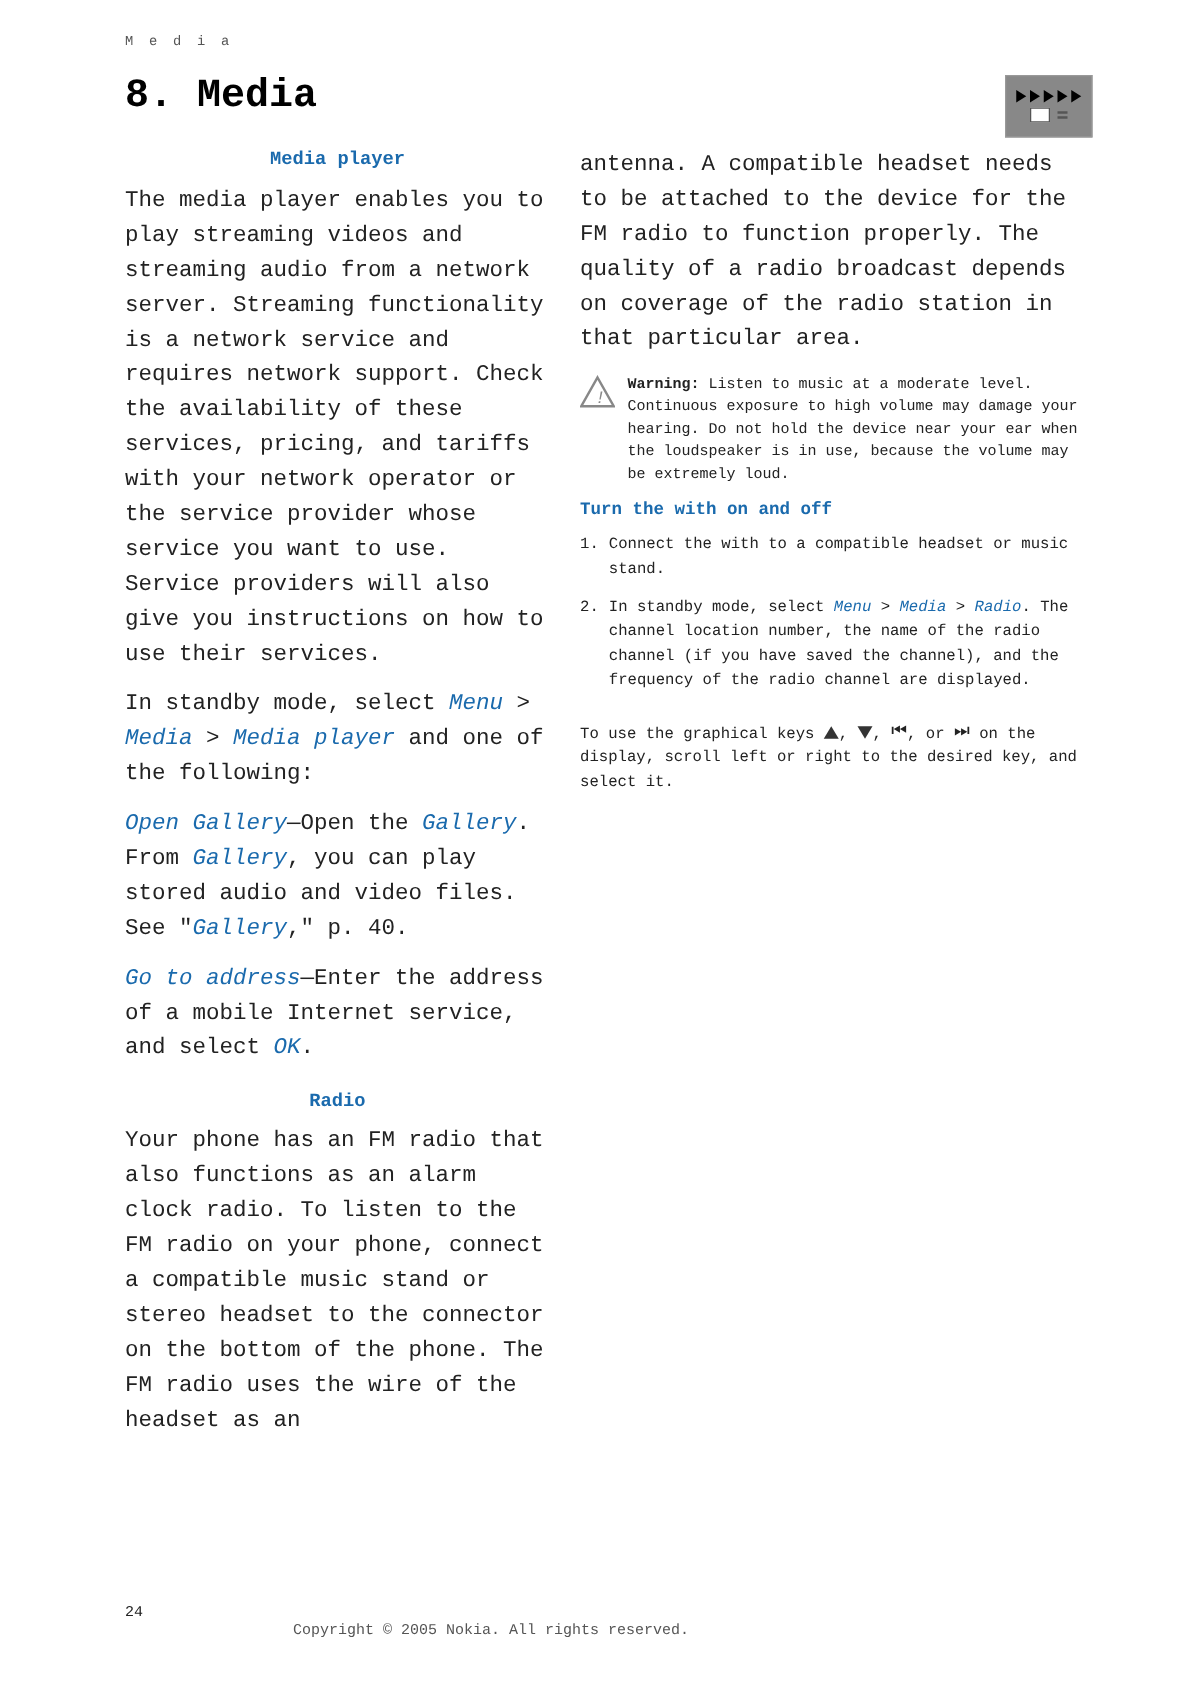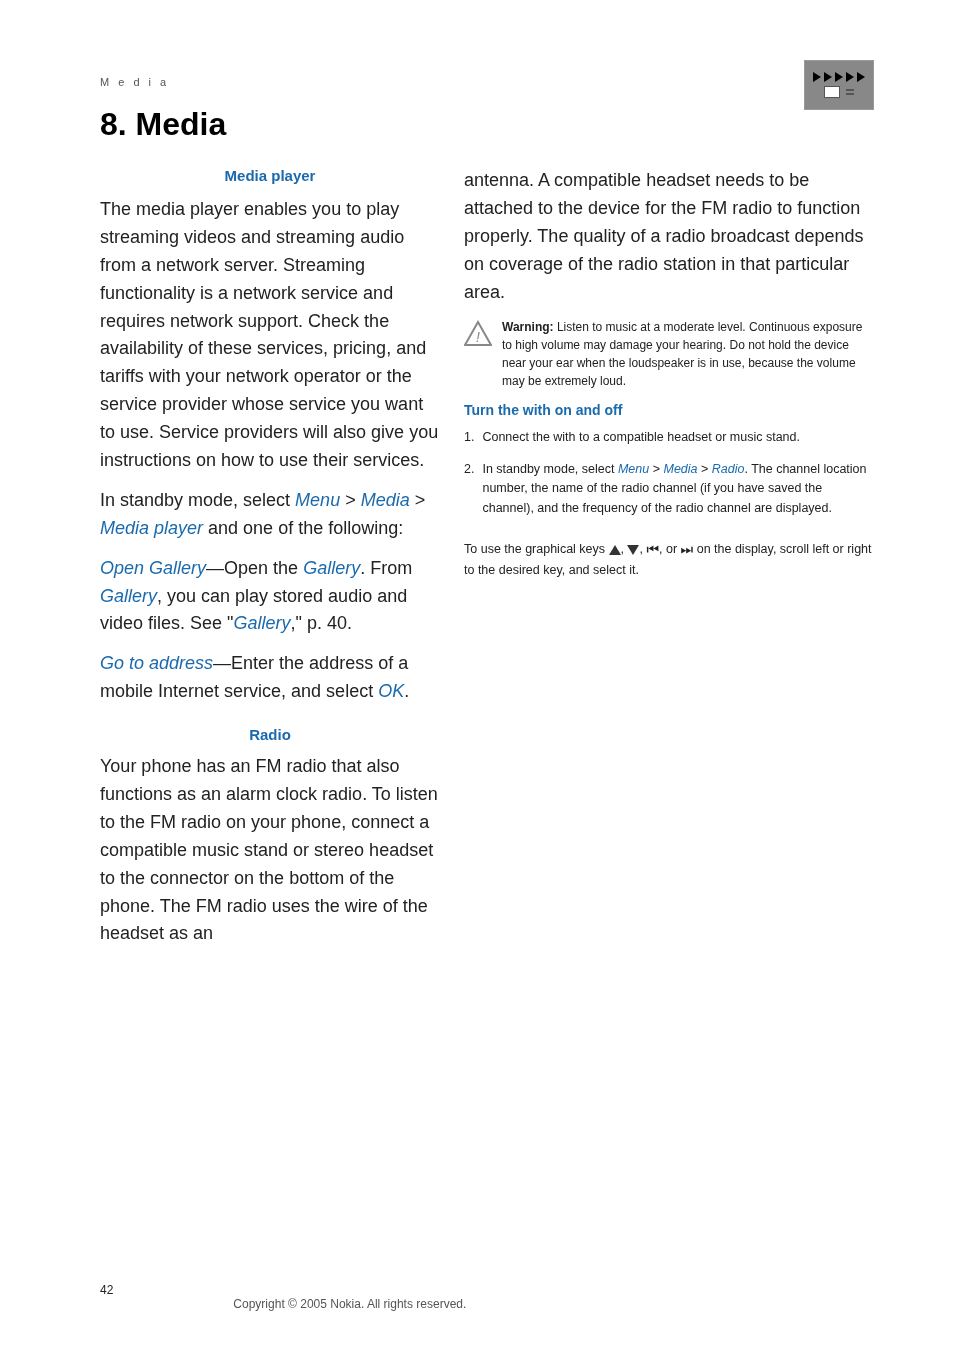--- a/index.html
+++ b/index.html
@@ -9,22 +9,23 @@
       min-height: 1351px;
       background: #ffffff;
       font-family: Arial, Helvetica, sans-serif;
       font-size: 13px;
       color: #222;
     }
 
     .page {
       width: 954px;
       min-height: 1351px;
-      padding: 76px 80px 60px 100px;
+      padding: 28px 80px 60px 100px;
       position: relative;
+      font-family: Liberation Mono, monospace;
     }
 
     .header-label {
       font-size: 11px;
       letter-spacing: 3px;
       color: #555;
       margin-bottom: 18px;
     }
 
     .chapter-title {
@@ -325,17 +326,17 @@
             on the display, scroll left or right to the desired key, and select it.
           </p>
         </div>
 
       </div>
 
     </div>
   </div>
 
   <div class="footer">
-    <span class="page-number">42</span>
+    <span class="page-number">24</span>
     <span class="footer-text">Copyright © 2005 Nokia. All rights reserved.</span>
   </div>
 
 </div>
 
 </body></html>

